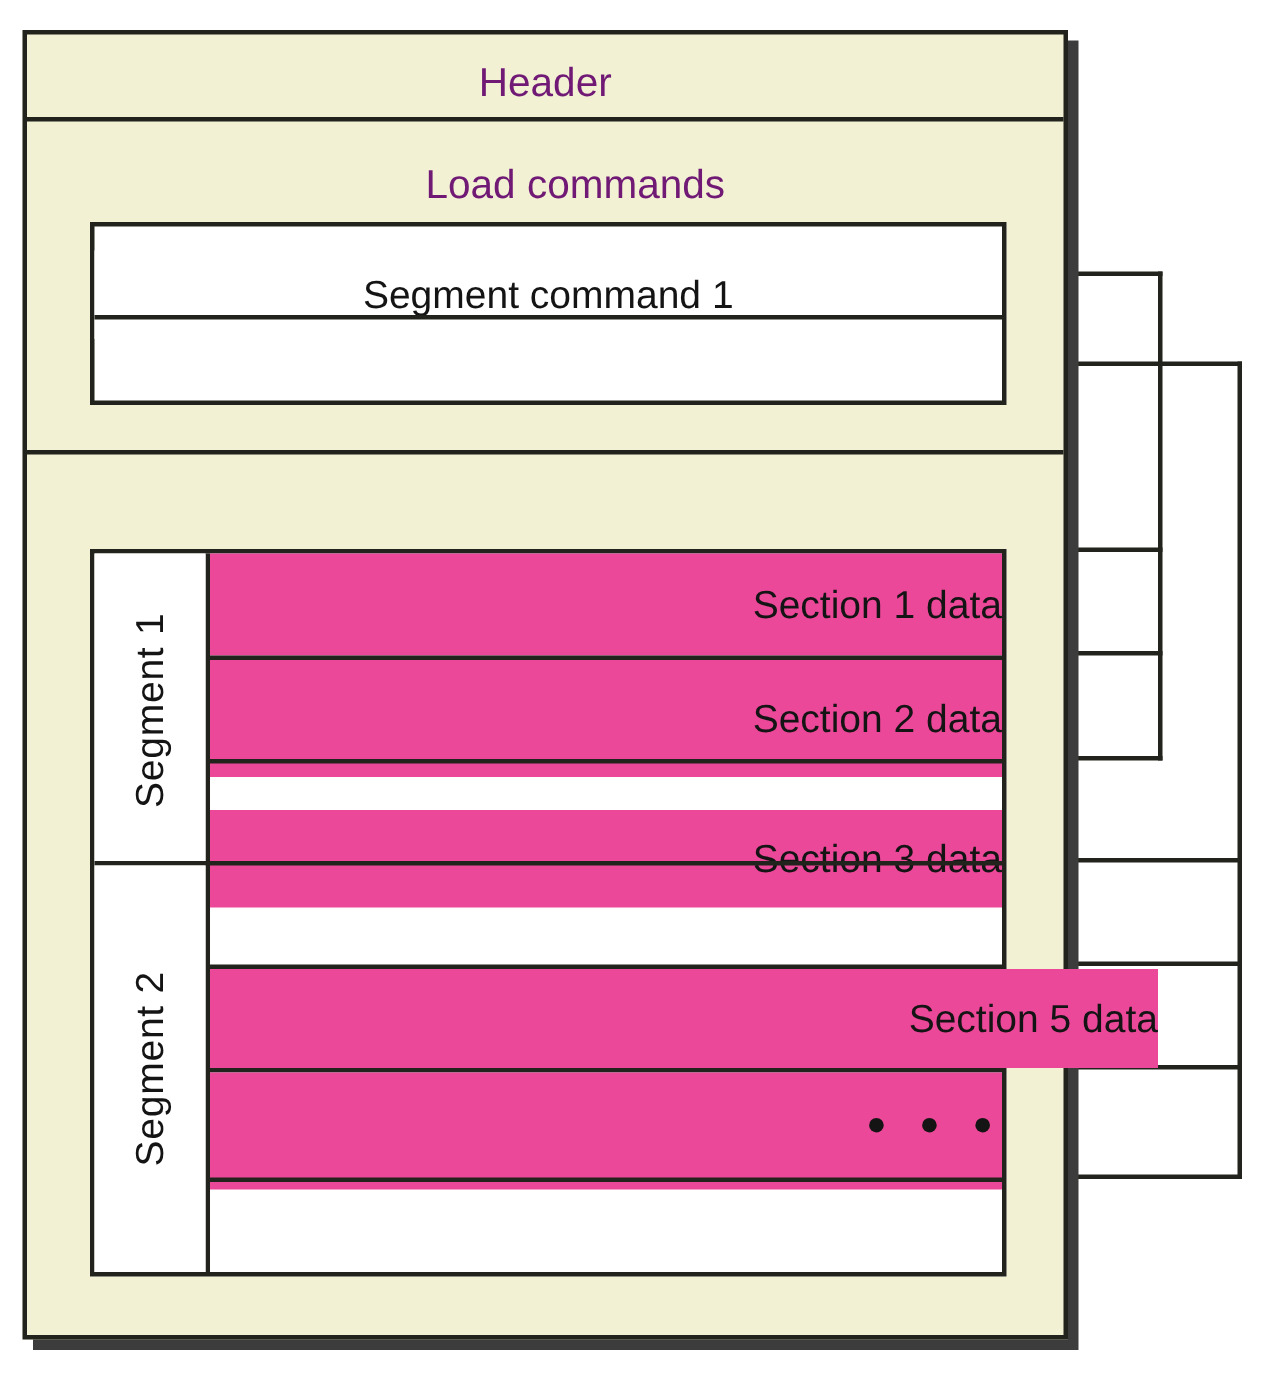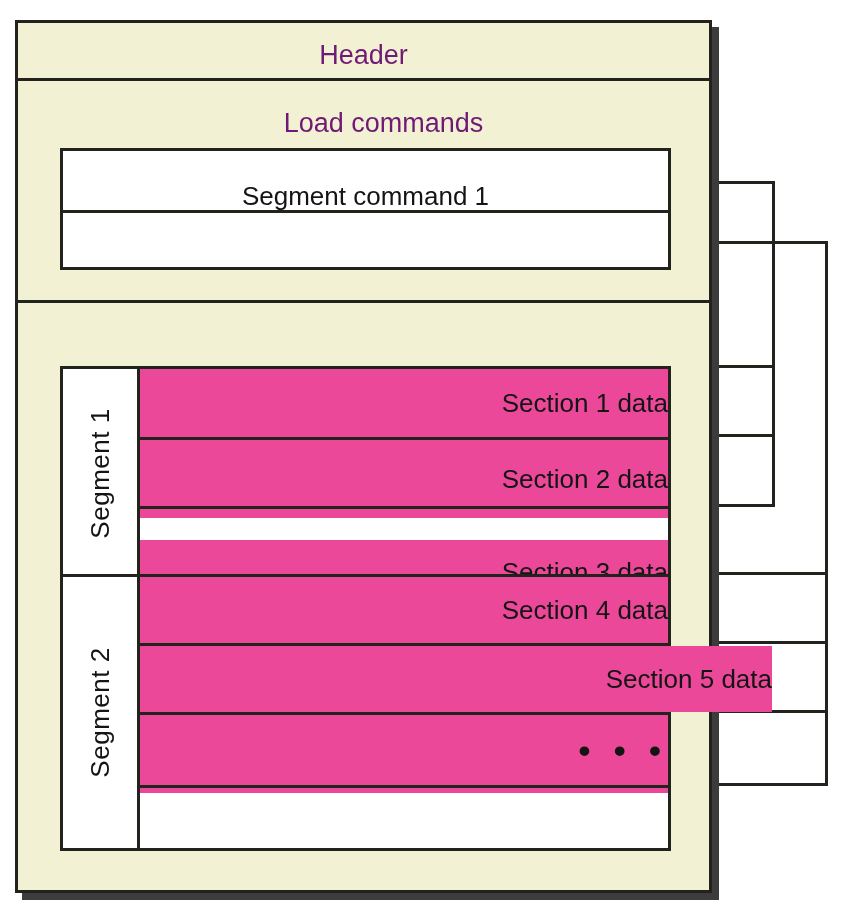--- a/index.html
+++ b/index.html
@@ -139,23 +139,20 @@
       <div class="secrow" style="left:77px;top:140px;width:528px;height:65px;margin-top:31px;">
         <span>Section 3 data</span>
       </div>
 
       <div class="seg-sep" style="left:0;top:205px;width:605px;"></div>
 
       <div class="seglabel" style="left:0;top:208px;width:74px;height:271px;">
         <span>Segment 2</span>
       </div>
 
-      <div class="secrow" style="left:77px;top:208px;width:528px;height:66px;">
-        <span>Section 4 data</span>
-      </div>
       <div class="secdiv" style="left:77px;top:274px;width:528px;"></div>
 
       <div class="secrow" style="left:77px;top:277px;width:632px;height:66px;">
         <span>Section 5 data</span>
       </div>
       <div class="secdiv" style="left:77px;top:343px;width:528px;"></div>
 
       <div class="secrow dots" style="left:77px;top:346px;width:528px;height:70px;">
         <span>• • •</span>
       </div>

